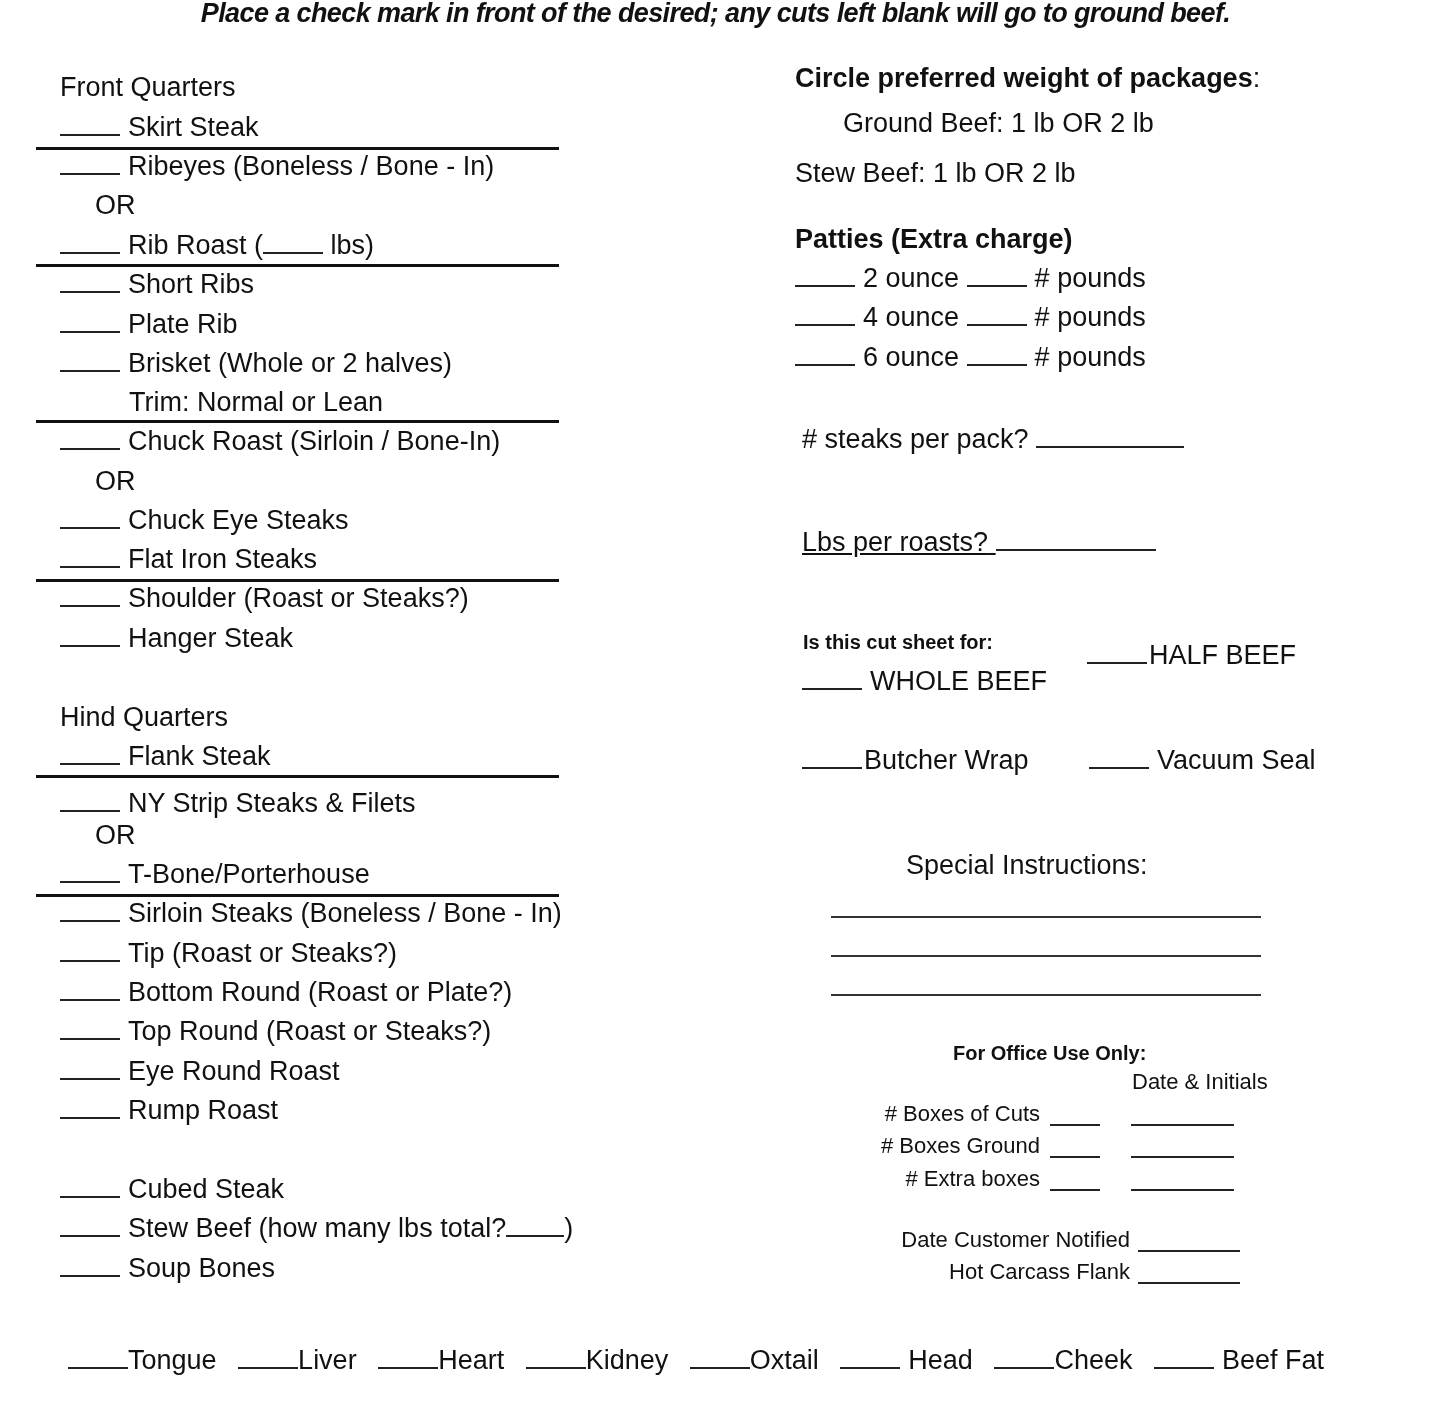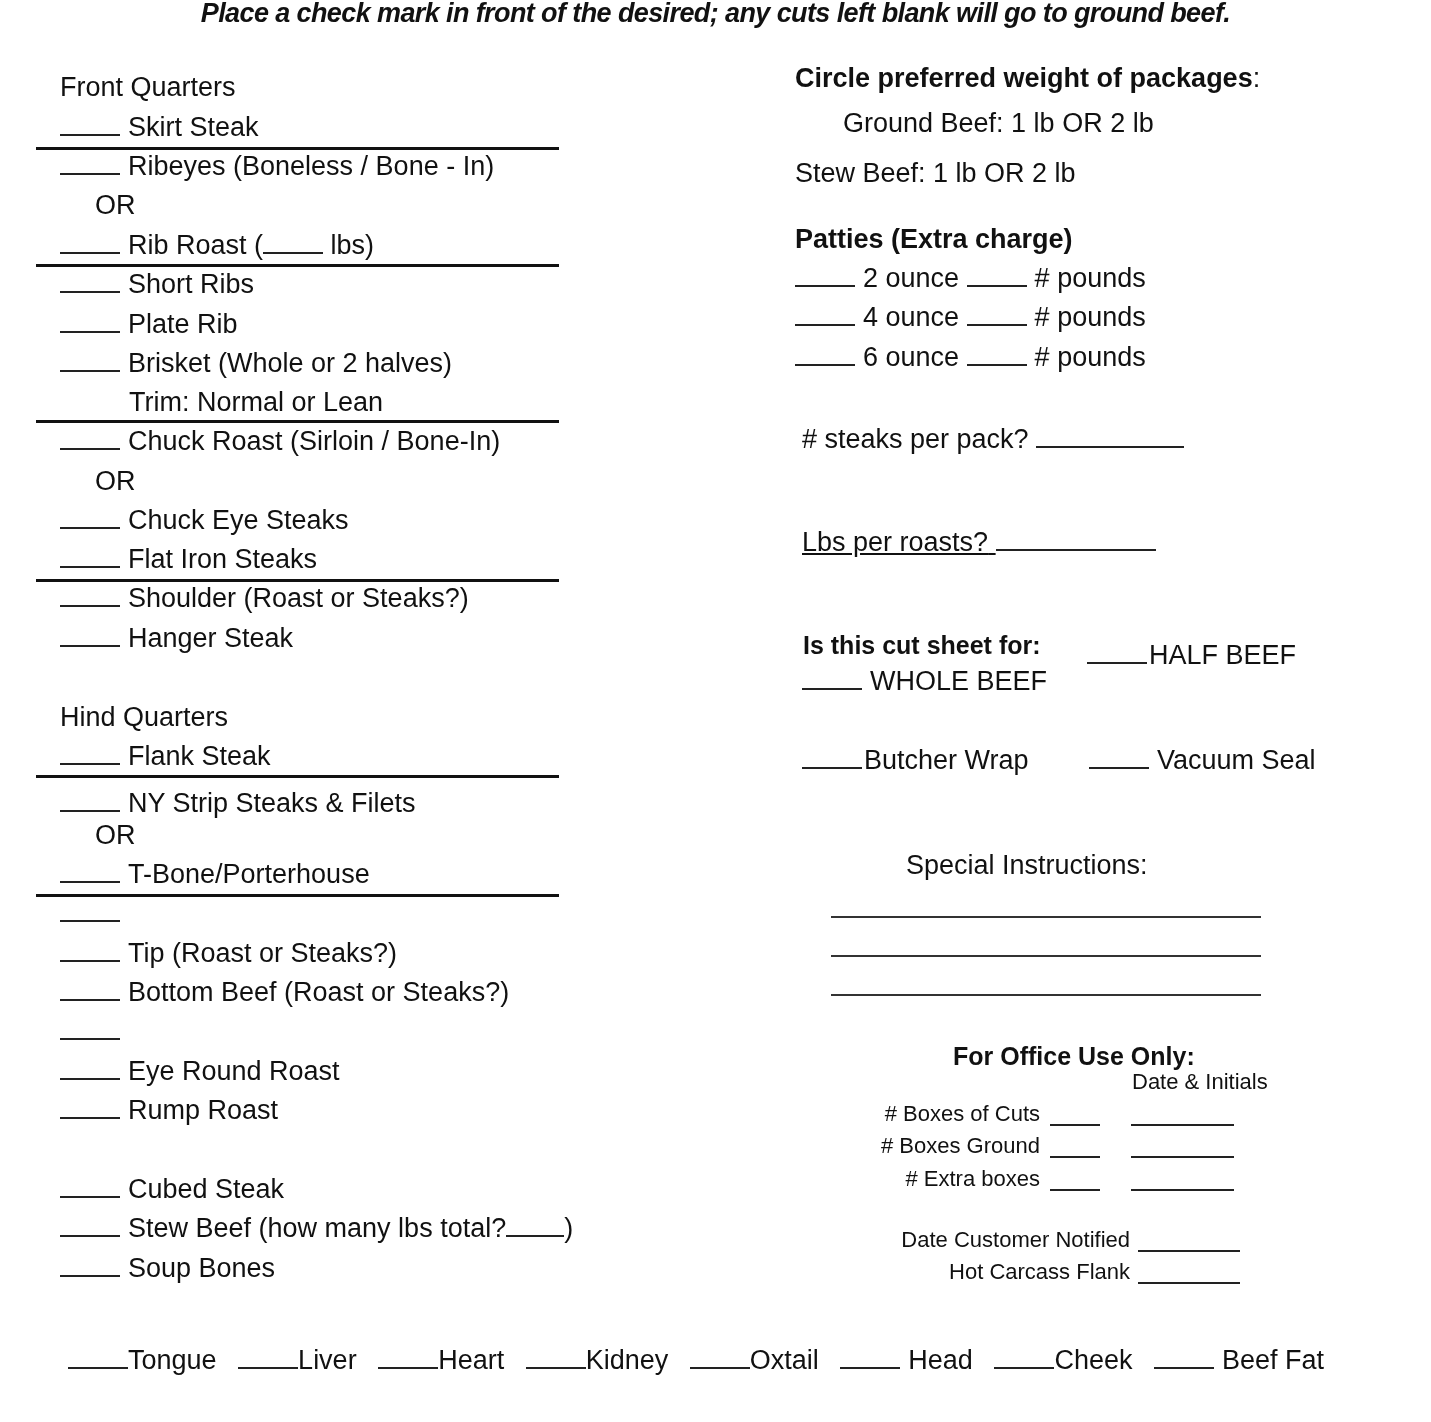--- a/index.html
+++ b/index.html
@@ -16,21 +16,21 @@
     .lt { font-size: 27px; line-height: 30px; }
     .rule { position: absolute; height: 3px; background: #111; }
     .blank { display: inline-block; border-bottom: 2px solid #222; height: 1px; vertical-align: baseline; margin-right: 8px; }
     .b60 { width: 60px; }
     .b58 { width: 58px; }
     .b150 { width: 148px; }
     .b160 { width: 160px; }
     .rhead { font-weight: bold; font-size: 27px; }
     .r { font-size: 27px; }
     .sm { font-size: 22px; }
-    .smb { font-size: 25px; font-weight: bold; }
+    .smb { font-size: 20px; font-weight: bold; }
     .bottom { font-size: 27px; }
     .bottom span.item { margin-right: 14px; }
   </style>
 </head>
 <body>
 
 <div class="abs title">Place a check mark in front of the desired; any cuts left blank will go to ground beef.</div>
 
 <div class="abs lt" style="left:60px; top:72px;">Front Quarters</div>
 
@@ -59,24 +59,24 @@
 
 <div class="abs lt" style="left:60px; top:702px;">Hind Quarters</div>
 <div class="abs lt" style="left:60px; top:741px;"><span class="blank b60"></span><span>Flank Steak</span></div>
 <div class="rule" style="left:36px; top:775px; width:523px;"></div>
 
 <div class="abs lt" style="left:60px; top:780px;margin-top:8px;"><span class="blank b60"></span><span>NY Strip Steaks &amp; Filets</span></div>
 <div class="abs lt" style="left:95px; top:820px;">OR</div>
 <div class="abs lt" style="left:60px; top:859px;"><span class="blank b60"></span><span>T-Bone/Porterhouse</span></div>
 <div class="rule" style="left:36px; top:894px; width:523px;"></div>
 
-<div class="abs lt" style="left:60px; top:898px;"><span class="blank b60"></span></div>
+<div class="abs lt" style="left:60px; top:898px;"><span class="blank b60"></span><span>Sirloin Steaks (Boneless / Bone - In)</span></div>
 <div class="abs lt" style="left:60px; top:938px;"><span class="blank b60"></span><span>Tip (Roast or Steaks?)</span></div>
-<div class="abs lt" style="left:60px; top:977px;"><span class="blank b60"></span><span>Bottom Beef (Roast or Steaks?)</span></div>
-<div class="abs lt" style="left:60px; top:1016px;"><span class="blank b60"></span></div>
+<div class="abs lt" style="left:60px; top:977px;"><span class="blank b60"></span><span>Bottom Round (Roast or Plate?)</span></div>
+<div class="abs lt" style="left:60px; top:1016px;"><span class="blank b60"></span><span>Top Round (Roast or Steaks?)</span></div>
 <div class="abs lt" style="left:60px; top:1056px;"><span class="blank b60"></span><span>Eye Round Roast</span></div>
 <div class="abs lt" style="left:60px; top:1095px;"><span class="blank b60"></span><span>Rump Roast</span></div>
 
 <div class="abs lt" style="left:60px; top:1174px;"><span class="blank b60"></span><span>Cubed Steak</span></div>
 <div class="abs lt" style="left:60px; top:1213px;"><span class="blank b60"></span><span>Stew Beef (how many lbs total?</span><span class="blank b58" style="margin-right:0"></span><span>)</span></div>
 <div class="abs lt" style="left:60px; top:1253px;"><span class="blank b60"></span><span>Soup Bones</span></div>
 
 <div class="abs rhead" style="left:795px; top:63px;"><span>Circle preferred weight of packages</span><span style="font-weight:normal">:</span></div>
 <div class="abs r" style="left:795px; top:108px;margin-left:48px;">Ground Beef: 1 lb OR 2 lb</div>
 <div class="abs r" style="left:795px; top:158px;">Stew Beef: 1 lb OR 2 lb</div>

